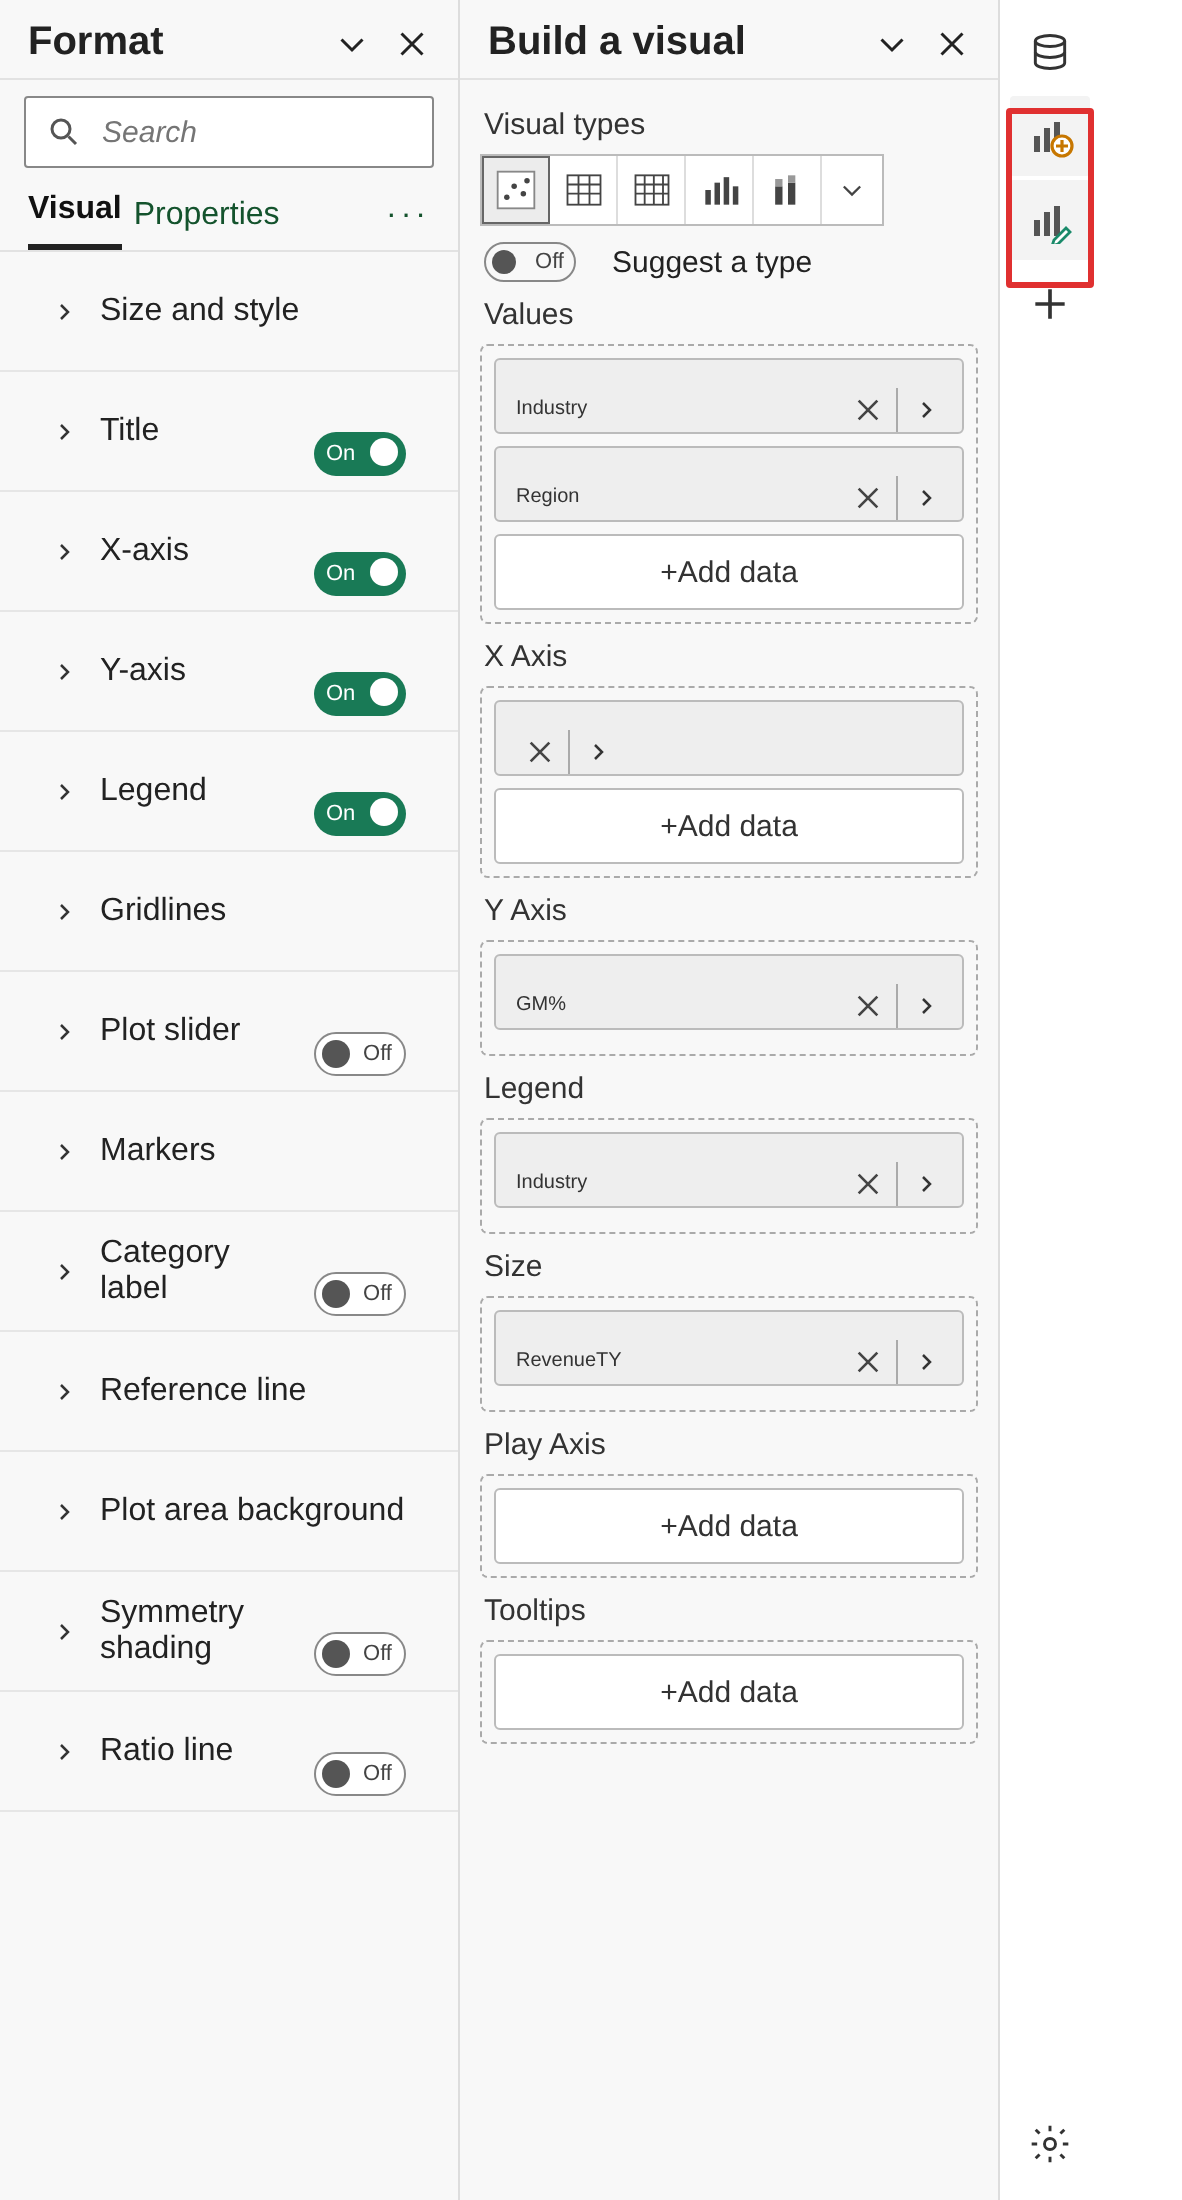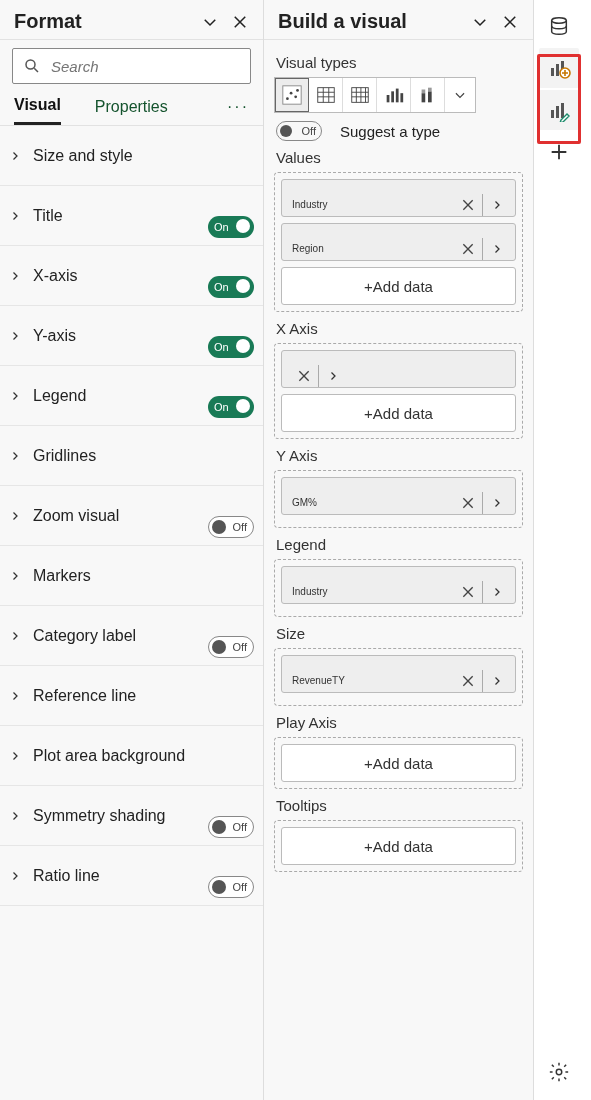--- a/index.html
+++ b/index.html
@@ -9,21 +9,21 @@
     background: #fff; color: #222;
     font-size: 14px;
     width: 591px; height: 1100px; overflow: hidden;
   }
   .app { display: flex; width: 591px; height: 1100px; }
   .pane {
     background: #f8f8f8;
     border-right: 1px solid #ddd;
     display: flex; flex-direction: column;
   }
-  .format-pane { width: 264px; }
+  .format-pane { width: 230px; }
   .build-pane  { width: 270px; }
   .sidebar {
     width: 50px; background: #fff; position: relative;
     display: flex; flex-direction: column; align-items: center;
     padding-top: 6px; gap: 2px;
   }
   
   .pane-header {
     display: flex; align-items: center; justify-content: space-between;
     padding: 10px 12px 6px 14px;
@@ -36,30 +36,30 @@
   
   .search-wrap { padding: 8px 12px; }
   .search {
     display: flex; align-items: center; gap: 8px;
     width: 100%; height: 36px;
     border: 1px solid #888; background: #fff; border-radius: 2px;
     padding: 0 10px;
   }
   .search input { border: none; outline: none; font-size: 15px; flex: 1; background: transparent; font-style: italic; }
   .tabs {
-    display: flex; gap: 34px; align-items: center;
+    display: flex; gap: 6px; align-items: flex-end;
     padding: 4px 14px 0 14px; border-bottom: 1px solid #e2e2e2;
   }
   .tab { font-size: 16px; color: #14532d; padding-bottom: 8px; cursor: pointer; }
   .tab.active { font-weight: 600; color: #111; border-bottom: 3px solid #222; }
   .more { margin-left: auto; letter-spacing: 2px; }
   .cards { overflow-y: auto; flex: 1; }
   .card {
     display: flex; align-items: center; gap: 10px;
-    padding: 0 9px; height: 60px;
+    padding: 0 26px; height: 60px;
     border-bottom: 1px solid #e6e6e6;
     font-size: 16px; color: #222; cursor: pointer;
   }
   .chev { width: 14px; display: flex; align-items: center; }
   .card-label { flex: 1; }
   
   .toggle {
     width: 46px; height: 22px; border-radius: 11px;
     position: relative; display: flex; align-items: center;
     font-size: 11px; color: #fff; margin-top: 22px;
@@ -225,21 +225,21 @@
             </svg>
           </span>
           <span class="card-label">Gridlines</span>
         </div>
         <div class="card">
           <span class="chev">
             <svg width="12" height="12" viewBox="0 0 24 24" fill="none" stroke="#333" stroke-width="2.5">
               <path d="M9 5l7 7-7 7"></path>
             </svg>
           </span>
-          <span class="card-label">Zoom visual</span>
+          <span class="card-label">Plot slider</span>
           <span class="toggle off">
             <span>Off</span>
             <span class="knob"></span>
           </span>
         </div>
         <div class="card">
           <span class="chev">
             <svg width="12" height="12" viewBox="0 0 24 24" fill="none" stroke="#333" stroke-width="2.5">
               <path d="M9 5l7 7-7 7"></path>
             </svg>

